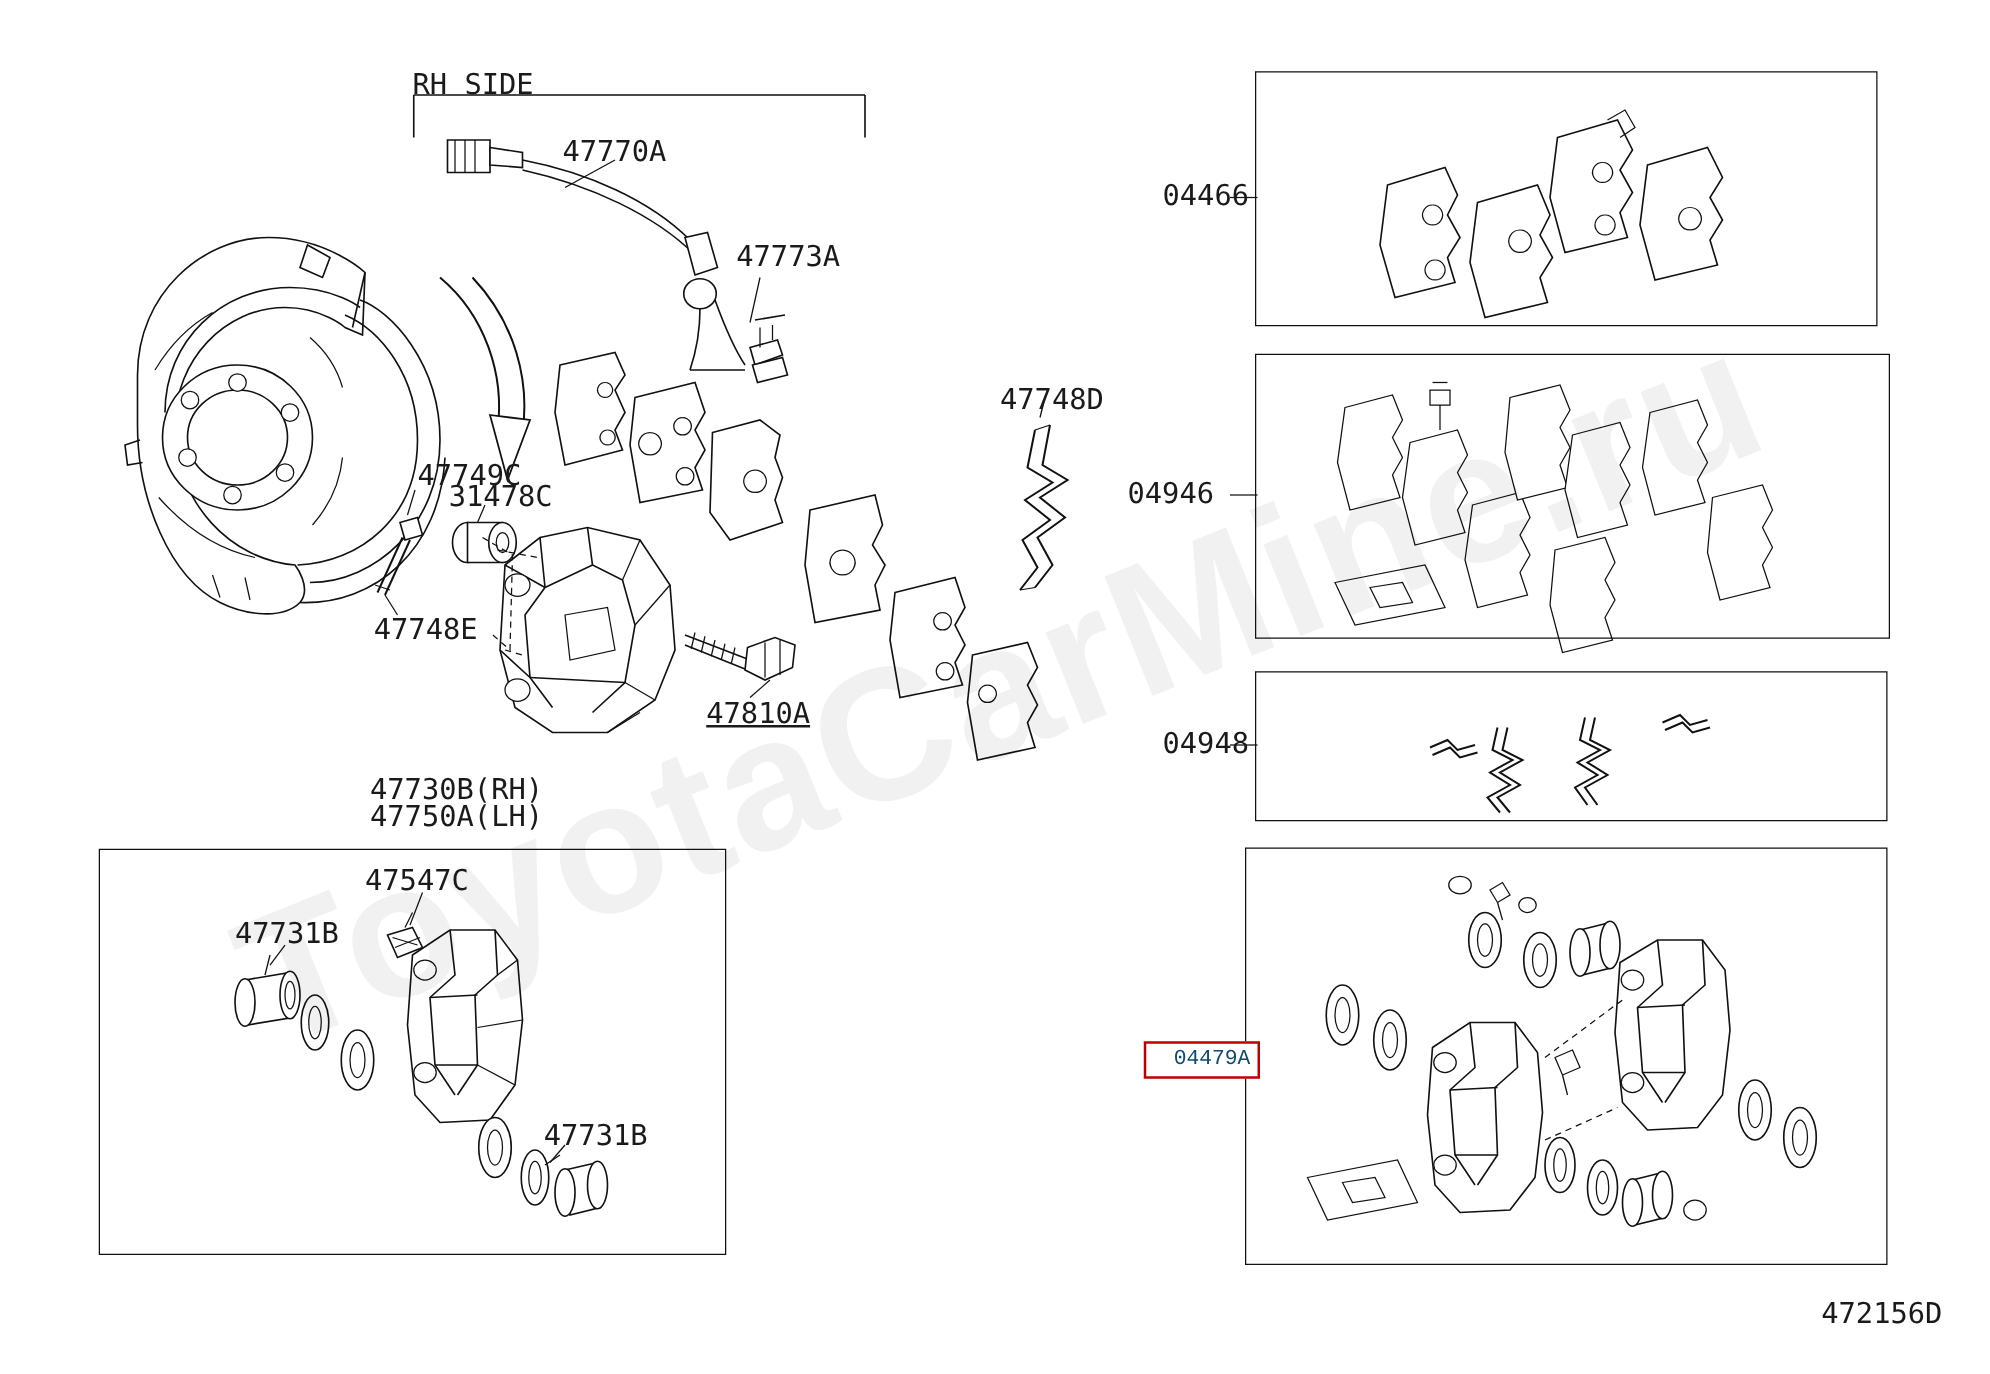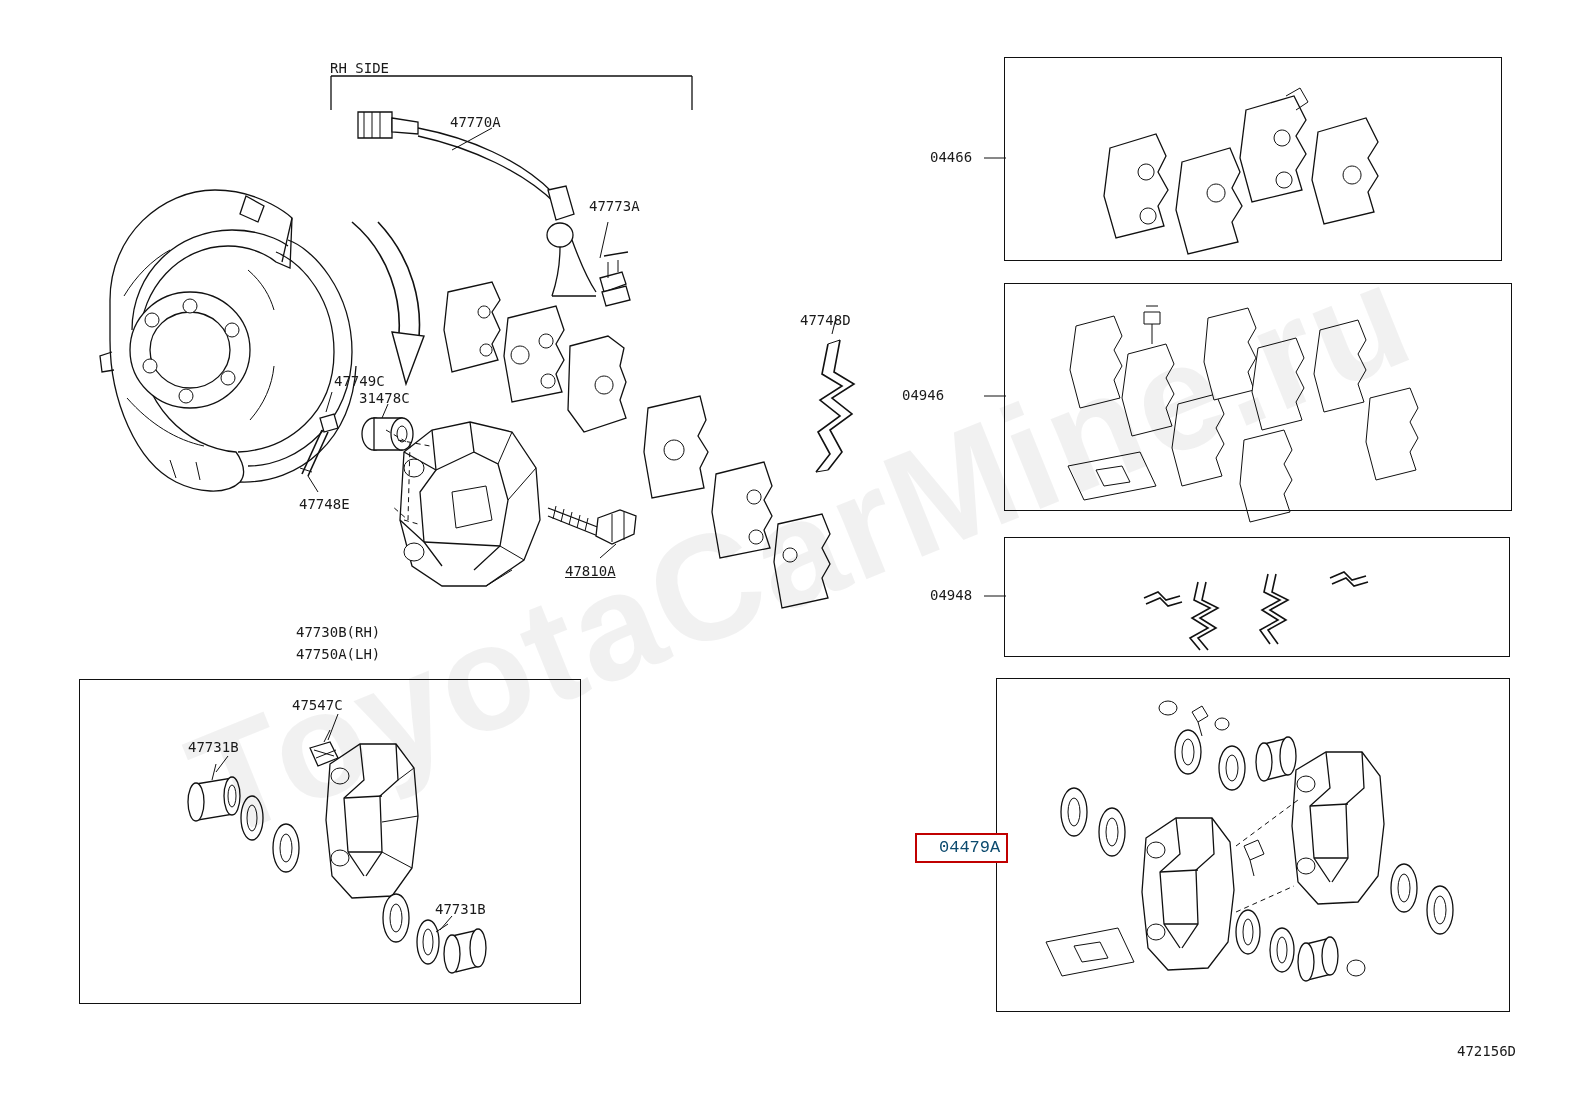--- a/index.html
+++ b/index.html
@@ -7,21 +7,21 @@
     width:1592px;height:1099px;
     background:#ffffff;
     font-family:"DejaVu Sans Mono", monospace;
     position:relative;
     overflow:hidden;
   }
   #stage{position:absolute;left:0;top:0;width:1592px;height:1099px;}
   .lbl{
     position:absolute;
     font-family:"DejaVu Sans Mono", monospace;
-    font-size:14px;
+    font-size:23px;
     color:#1a1a1a;
     white-space:pre;
     line-height:22px;
     letter-spacing:0px;
   }
   .box{
     position:absolute;
     border:1.5px solid #111;
     background:transparent;
   }

